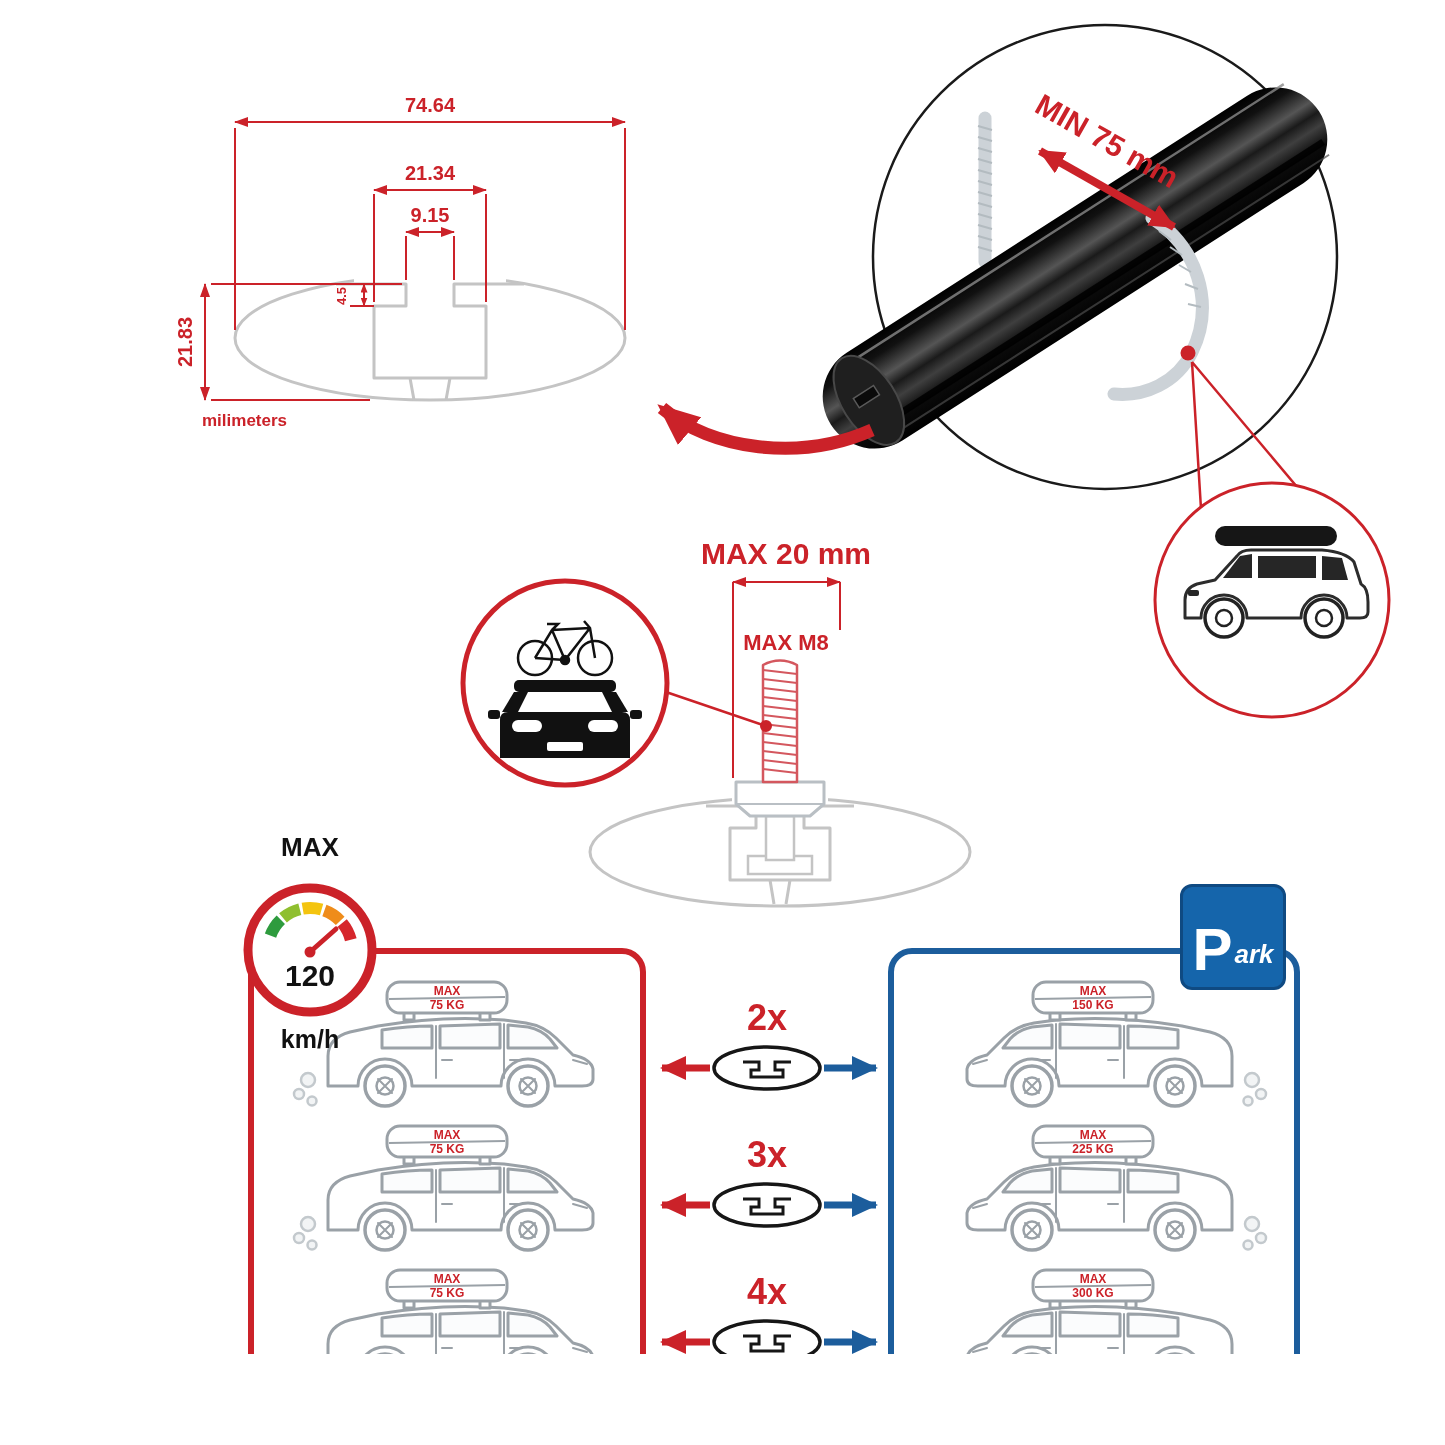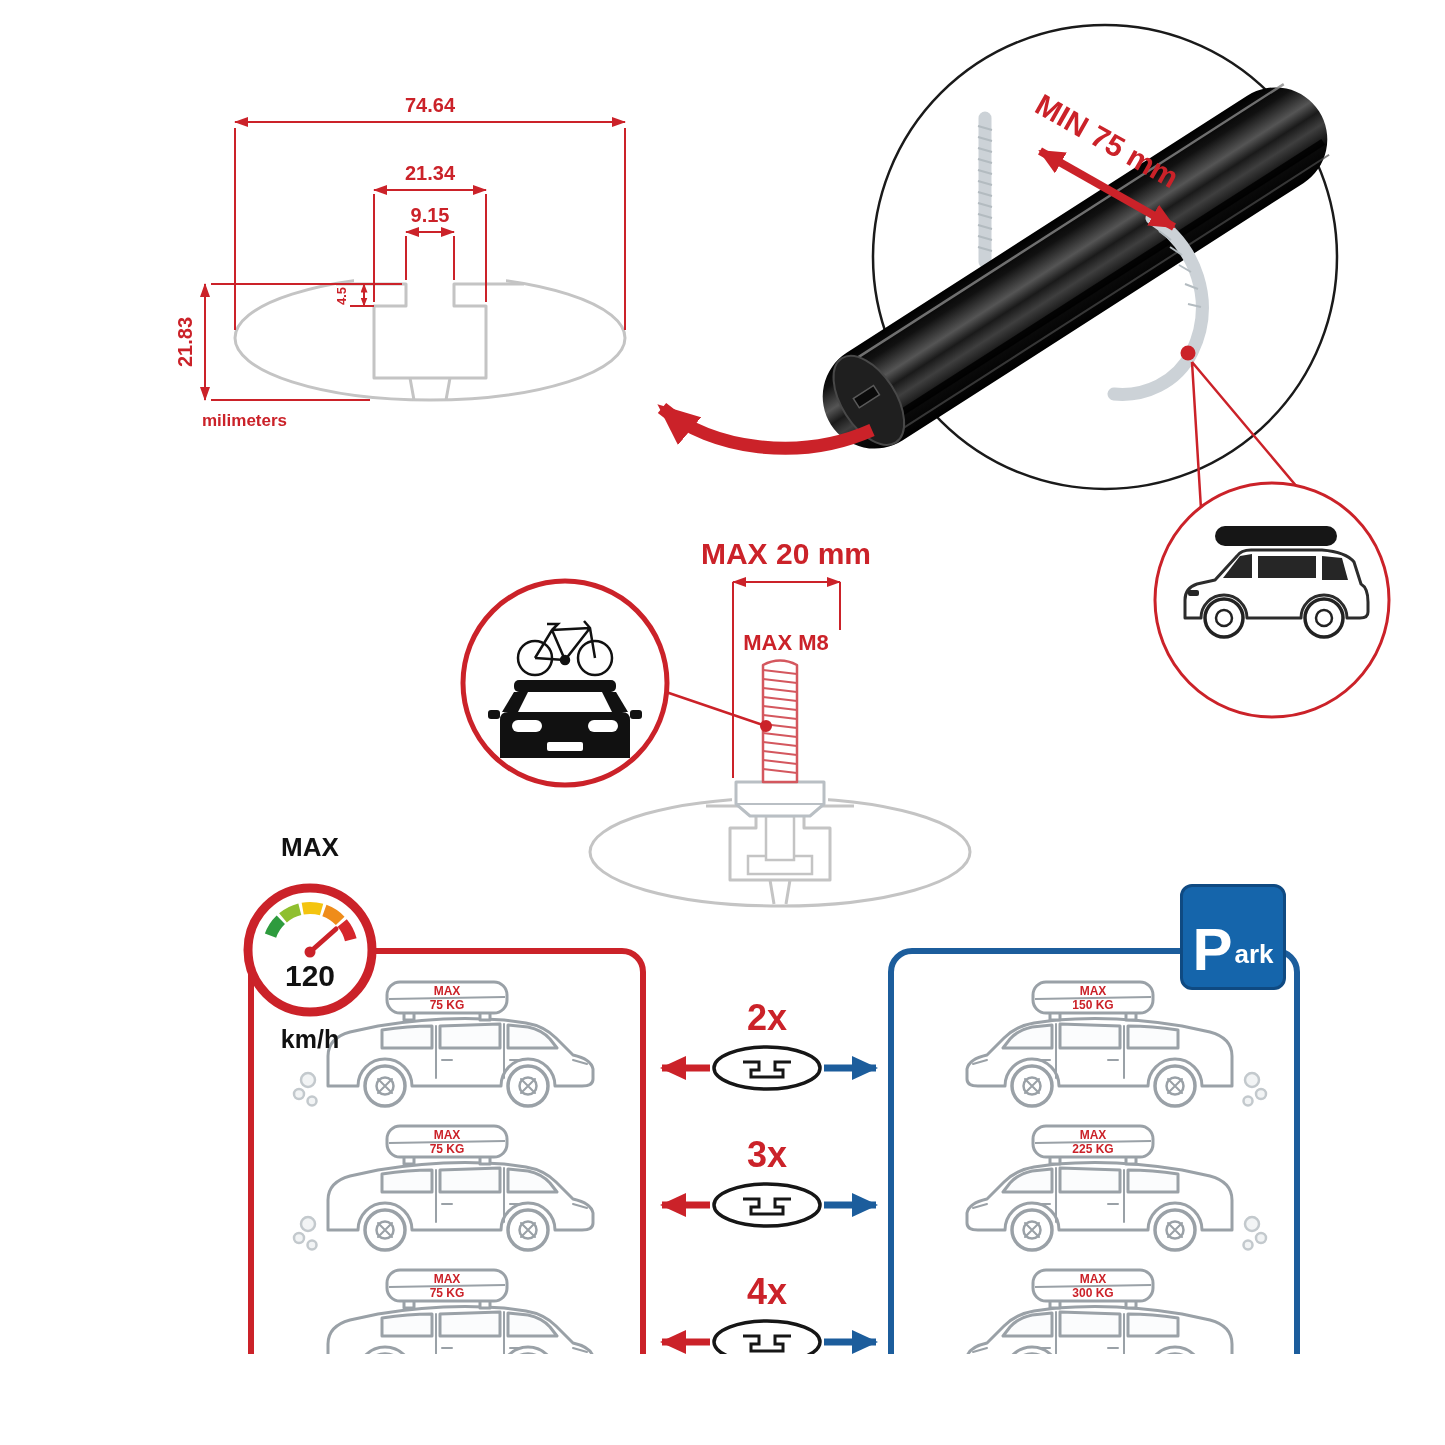--- a/index.html
+++ b/index.html
@@ -32,21 +32,21 @@
   .rows-svg { position: absolute; z-index: 2; }
   .gauge-svg { position: absolute; z-index: 4; }
 
   .park {
     position: absolute; left: 1180px; top: 884px; width: 106px; height: 106px;
     background: #1565ab; border: 3px solid #0f4a82; border-radius: 12px; z-index: 3;
     display: flex; align-items: flex-end; justify-content: center;
     color: #fff; padding-bottom: 12px;
   }
   .park-p   { font-size: 60px; font-weight: bold; line-height: 0.85; }
-  .park-ark { font-size: 26px; font-weight: bold; margin-left: 2px; margin-bottom: 5px; }
+  .park-ark { font-size: 26px; font-weight: bold; font-style: italic; margin-left: 2px; margin-bottom: 5px; }
 </style>
 </head>
 <body>
 
 <div class="stage">
 
   <svg width="0" height="0" style="position:absolute" aria-hidden="true">
     <defs>
       <marker id="dimRed" markerUnits="userSpaceOnUse" markerWidth="14" markerHeight="10" refX="13" refY="5" orient="auto-start-reverse">
         <path d="M0,0 L14,5 L0,10 Z" fill="#cb2229"></path>

